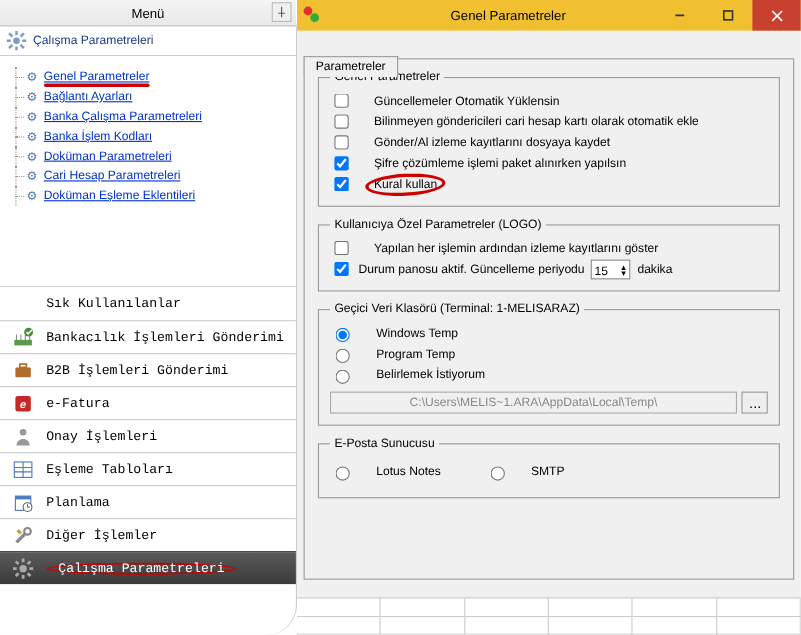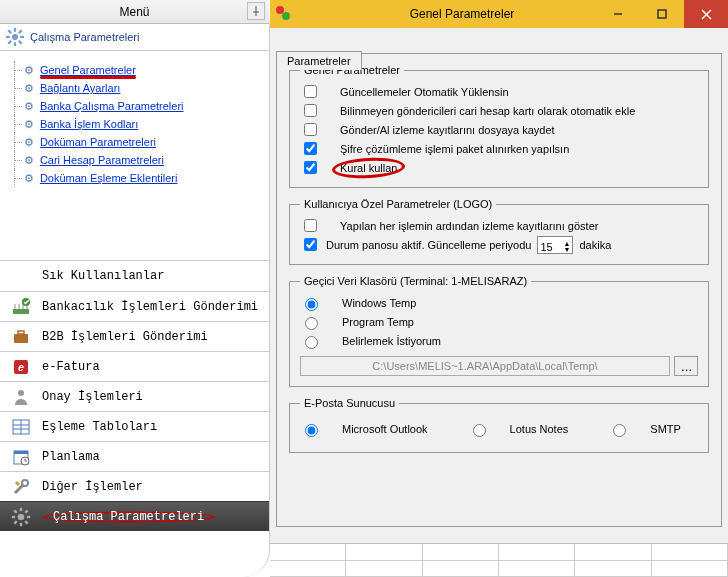--- a/index.html
+++ b/index.html
@@ -387,24 +387,20 @@
           <div class="pathbox">
             <input type="text" disabled="" value="C:\Users\MELIS~1.ARA\AppData\Local\Temp\" style="">
             <button>...</button>
           </div>
         </fieldset>
 
         <fieldset>
           <legend>E-Posta Sunucusu</legend>
           <div class="eposta-row">
             <label class="radio-row">
-              <input type="radio" name="mail" checked="" style="">
-              <span>Microsoft Outlook</span>
-            </label>
-            <label class="radio-row">
               <input type="radio" name="mail" style="">
               <span>Lotus Notes</span>
             </label>
             <label class="radio-row">
               <input type="radio" name="mail" style="">
               <span>SMTP</span>
             </label>
           </div>
         </fieldset>
 

